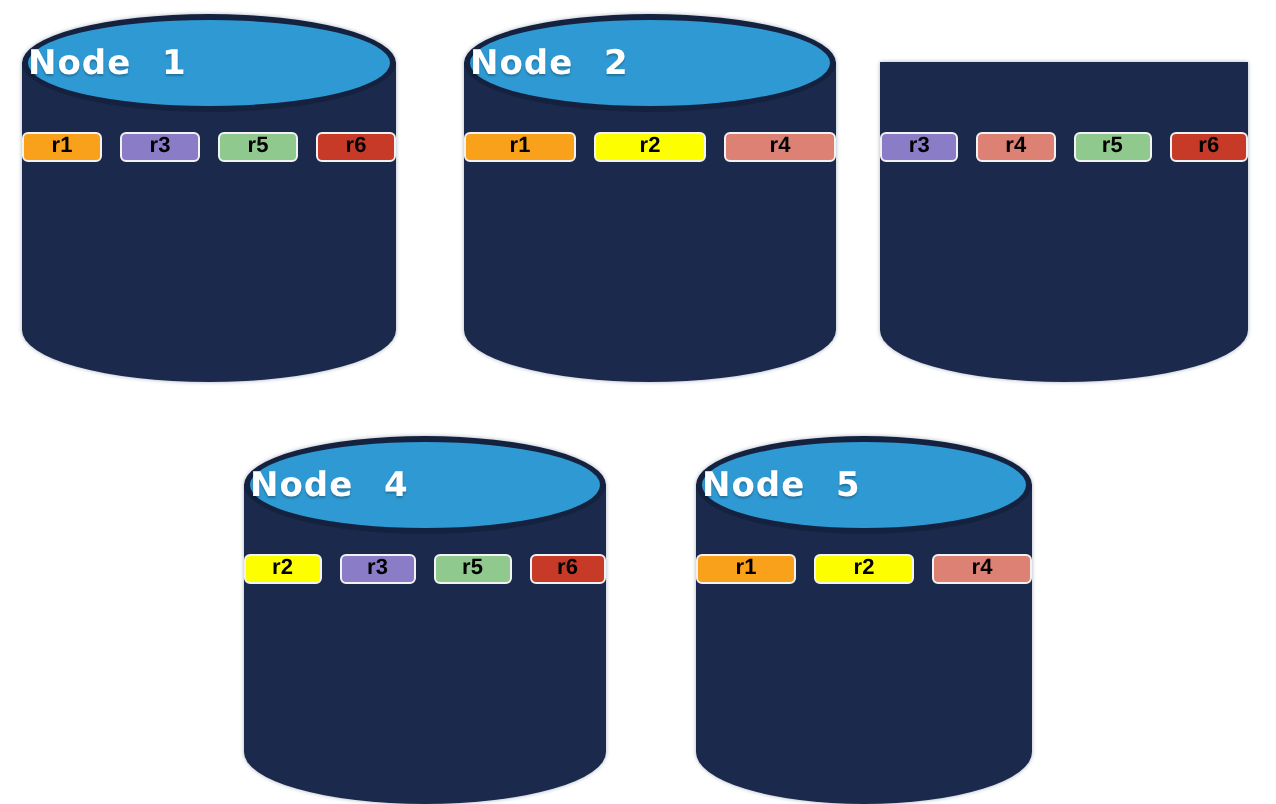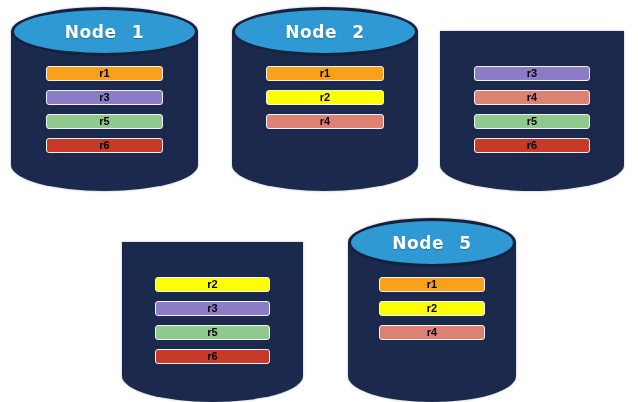--- a/index.html
+++ b/index.html
@@ -40,39 +40,38 @@
     top: 0;
     left: 0;
     right: 0;
     height: 49px;
     background: var(--cylinder-top);
     border: 3px solid var(--cylinder-border);
     border-radius: 50%;
     z-index: 2;
     display: flex;
     align-items: center;
-    justify-content: center;
   }
   .cyl-title {
     color: var(--title-text);
     font-weight: 700;
     font-size: 17px;
     letter-spacing: 0.5px;
     word-spacing: 9px;
     text-shadow: 0 1px 1px rgba(0,0,0,0.25);
     white-space: nowrap;
   }
   .bars {
     position: absolute;
     top: 59px;
     left: 0;
     right: 0;
     z-index: 3;
     display: flex;
-    flex-direction: column;
+    flex-direction: row;
     align-items: center;
     gap: 9px;
   }
   .bar {
     width: 63%;
     height: 15px;
     border: 1px solid var(--bar-border);
     border-radius: 3px;
     display: flex;
     align-items: center;
@@ -119,20 +118,23 @@
     <div class="bars">
       <div class="bar" style="background: rgb(139, 124, 200);">r3</div>
       <div class="bar" style="background: rgb(220, 129, 115);">r4</div>
       <div class="bar" style="background: rgb(143, 201, 142);">r5</div>
       <div class="bar" style="background: rgb(200, 58, 40);">r6</div>
     </div>
   </div>
 
   <div class="cyl" style="left:122px; top:218px; width:181px; height:184px;">
     <div class="cyl-body"></div>
+    <div class="cyl-top">
+      <span class="cyl-title">Node 4</span>
+    </div>
     <div class="bars">
       <div class="bar" style="background: rgb(253, 255, 0);">r2</div>
       <div class="bar" style="background: rgb(139, 124, 200);">r3</div>
       <div class="bar" style="background: rgb(143, 201, 142);">r5</div>
       <div class="bar" style="background: rgb(200, 58, 40);">r6</div>
     </div>
   </div>
 
   <div class="cyl" style="left:348px; top:218px; width:168px; height:184px;">
     <div class="cyl-body"></div>

